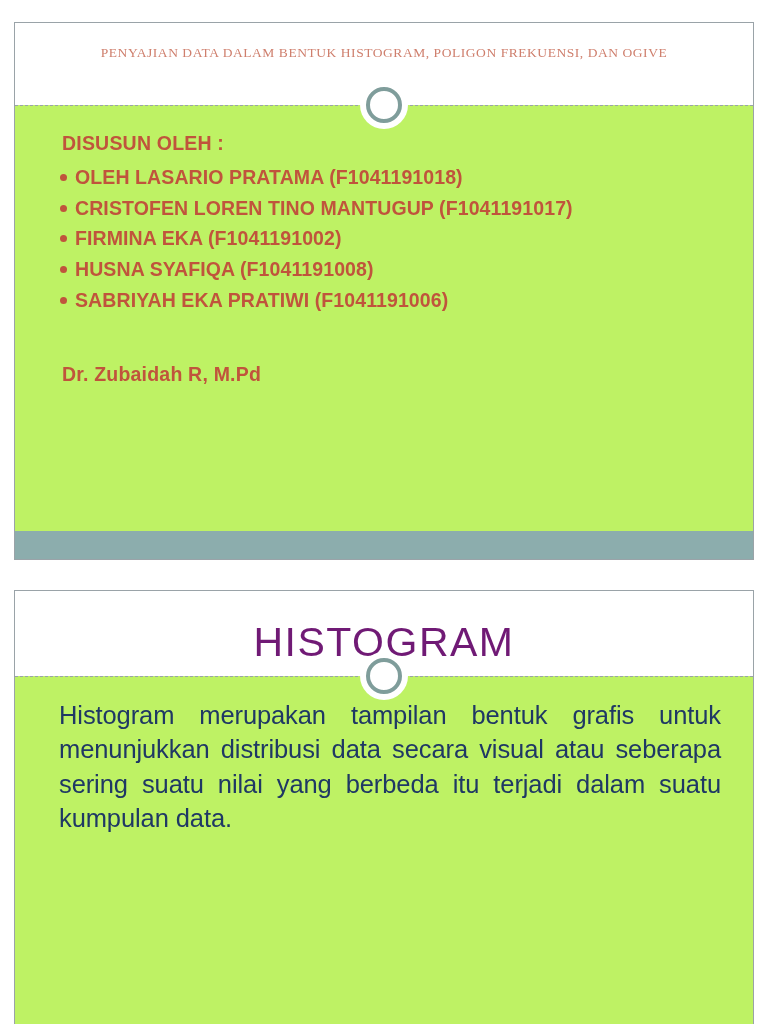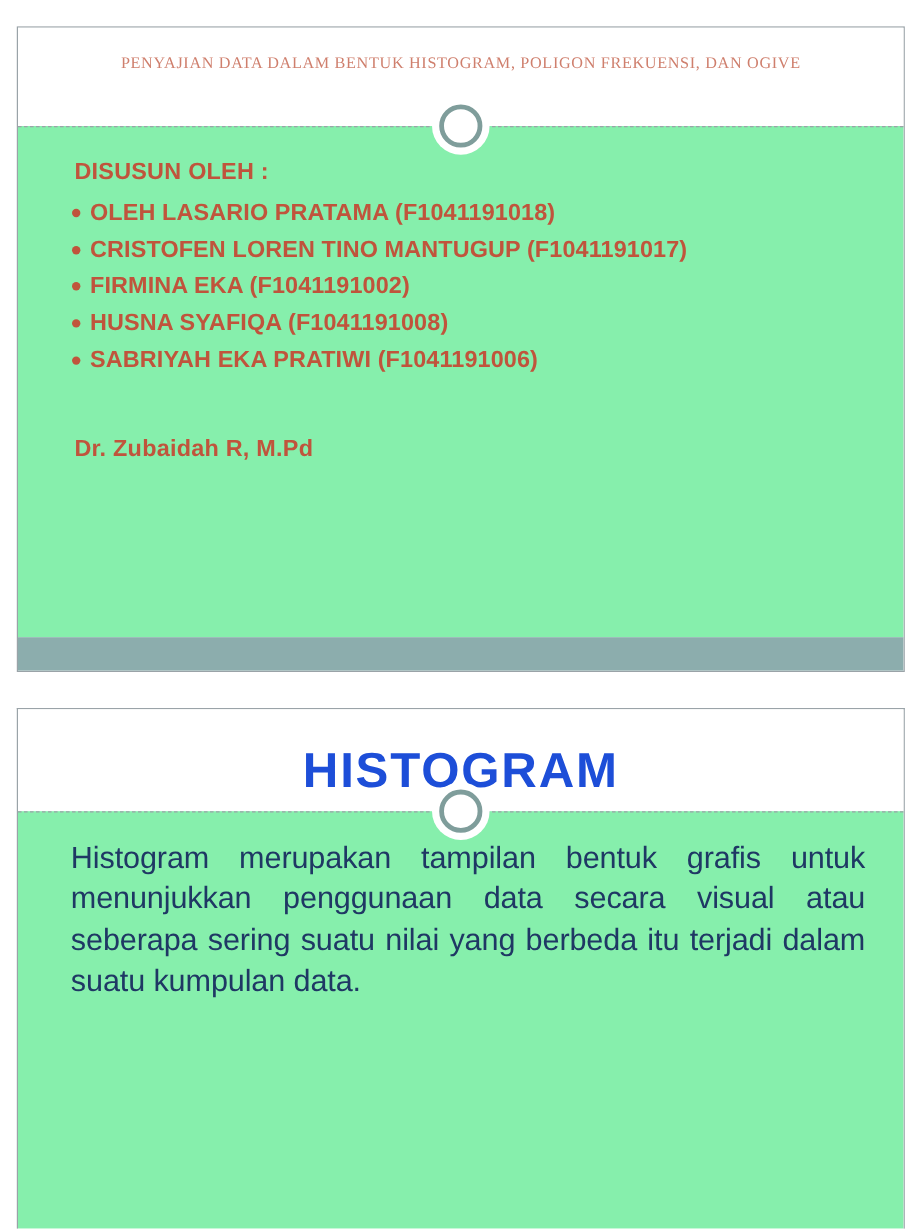--- a/index.html
+++ b/index.html
@@ -58,22 +58,22 @@
     font-size: 13.5px;
     font-weight: 400;
     color: #cf7f6d;
     padding: 20px 58px 0 58px;
     text-transform: uppercase;
   }
 
   #slide-2 .slide-title {
     font-family: "Liberation Sans", sans-serif;
     font-size: 41px;
-    font-weight: bold;
-    color: #1d4ed8;
+    font-weight: normal;
+    color: #701a75;
     padding: 22px 40px 0 40px;
     letter-spacing: 1.5px;
     text-transform: uppercase;
   }
 
   
   .divider-wrap {
     position: absolute;
     left: 0;
     width: 100%;
@@ -114,21 +114,21 @@
     box-sizing: border-box;
     border-radius: 50%;
     border: 4px solid #7f9d9b;
   }
 
   
   .content-panel {
     position: absolute;
     left: 0;
     width: 100%;
-    background: #86efac;
+    background: #bef264;
     box-sizing: border-box;
   }
   #slide-1 .content-panel { top: 82px; bottom: 28px; }
   #slide-2 .content-panel { top: 85px; bottom: 0; }
 
   
   .authors-block {
     padding: 27px 20px 0 44px;
   }
   .heading-line {
@@ -254,18 +254,18 @@
       <h1 class="slide-title">HISTOGRAM</h1>
     </div>
 
     <div class="divider-wrap">
       <div class="divider-line"></div>
       <span class="ring"></span>
     </div>
 
     <div class="content-panel">
       <div class="prose">
-        <p>Histogram merupakan tampilan bentuk grafis untuk menunjukkan penggunaan data secara visual atau seberapa sering suatu nilai yang berbeda itu terjadi dalam suatu kumpulan data.</p>
+        <p>Histogram merupakan tampilan bentuk grafis untuk menunjukkan distribusi data secara visual atau seberapa sering suatu nilai yang berbeda itu terjadi dalam suatu kumpulan data.</p>
       </div>
     </div>
   </section>
 
 </div>
 
 </body></html>

